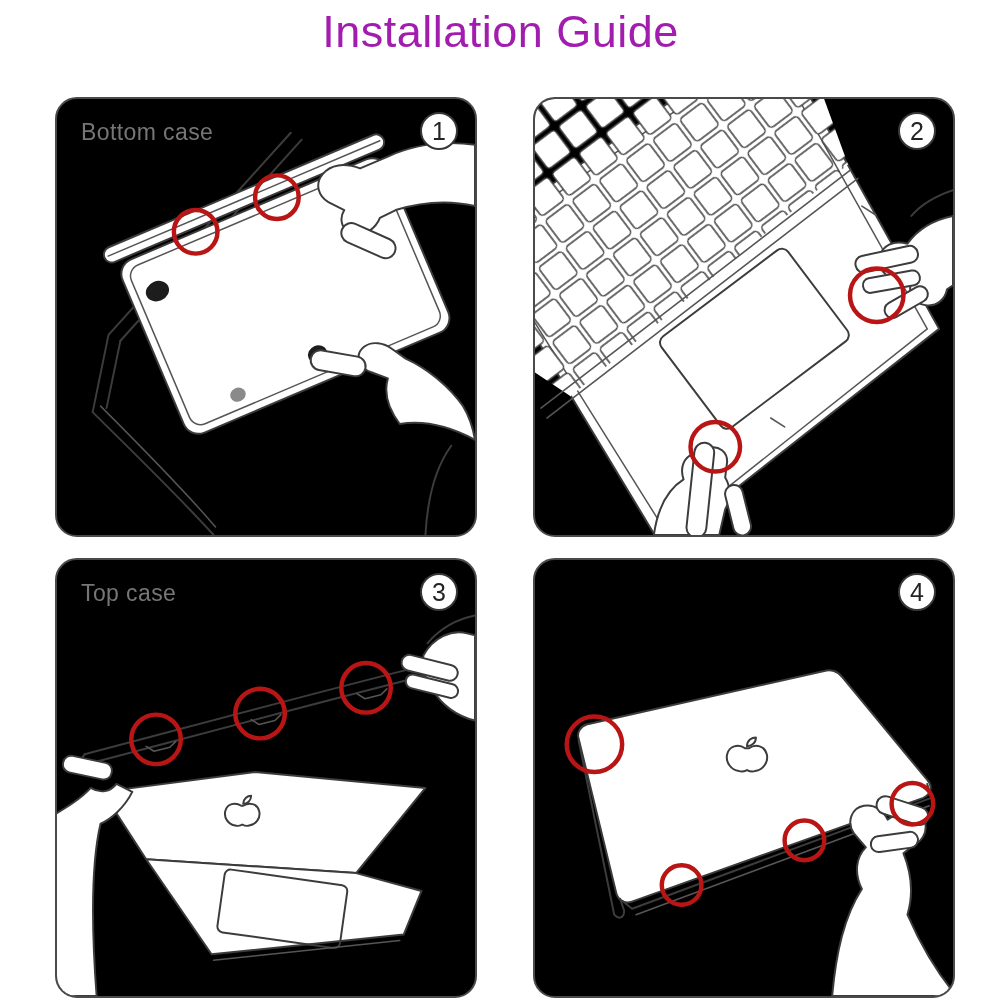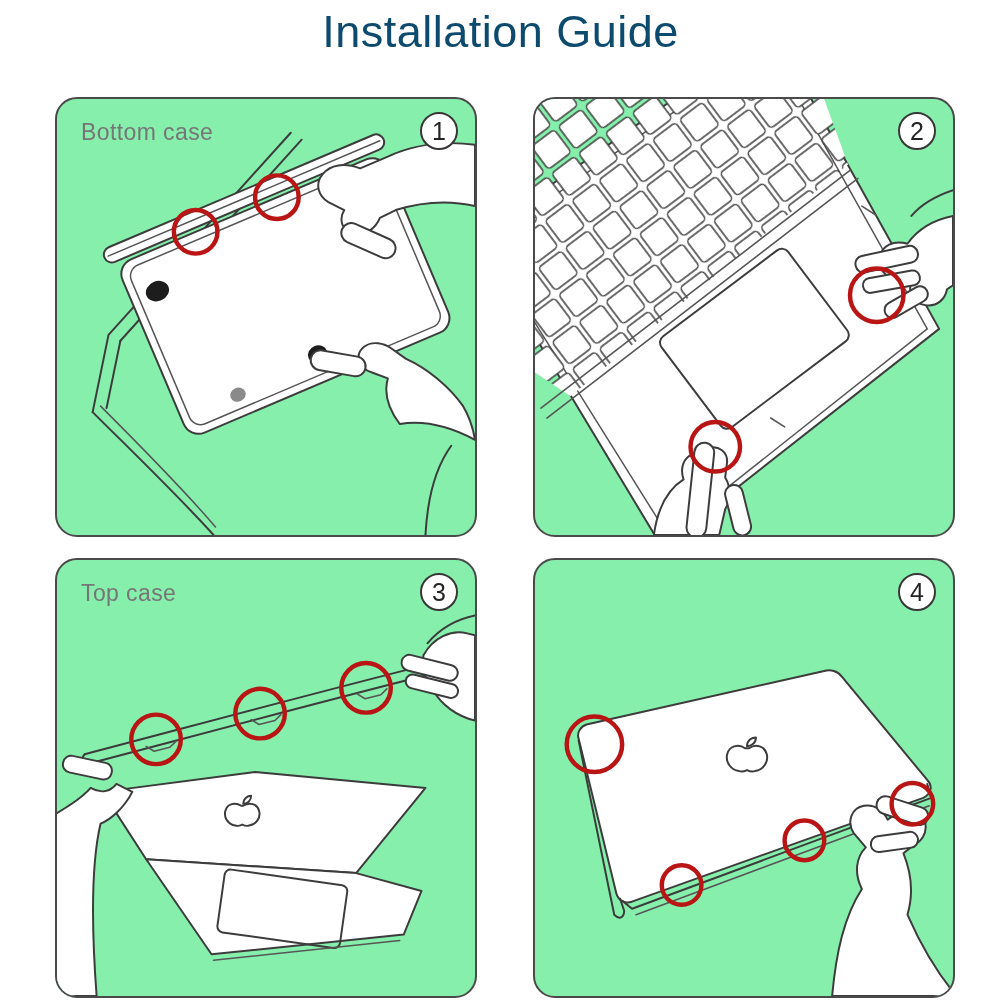--- a/index.html
+++ b/index.html
@@ -1,21 +1,21 @@
 <!DOCTYPE html>
 <html><head>
 <meta charset="utf-8">
 <style>
   html,body{margin:0;padding:0;background:#ffffff;}
   body{width:1001px;height:1001px;position:relative;overflow:hidden;
        font-family:"Liberation Sans",sans-serif;}
   .page-title{position:absolute;top:6px;left:0;width:100%;text-align:center;
-       font-size:45px;color:#0c4a6e;letter-spacing:.5px;}
+       font-size:45px;color:#a21caf;letter-spacing:.5px;}
   .panel{position:absolute;width:422px;height:440px;border:2px solid #4a4a4a;
-       border-radius:22px;background:#86efac;box-sizing:border-box;overflow:hidden;}
+       border-radius:22px;background:#000000;box-sizing:border-box;overflow:hidden;}
   .panel.p1{left:55px;top:97px;}
   .panel.p2{left:533px;top:97px;}
   .panel.p3{left:55px;top:558px;text-align:right;}
   .panel.p4{left:533px;top:558px;}
   .panel-label{position:absolute;top:20px;left:24px;font-size:23px;color:#767676;
        letter-spacing:.4px;z-index:3;}
   .step-badge{position:absolute;top:13px;right:17px;width:38px;height:38px;
        border:2px solid #373737;border-radius:50%;display:flex;align-items:center;
        justify-content:center;font-size:25px;color:#242424;background:#fff;
        box-sizing:border-box;z-index:3;}

